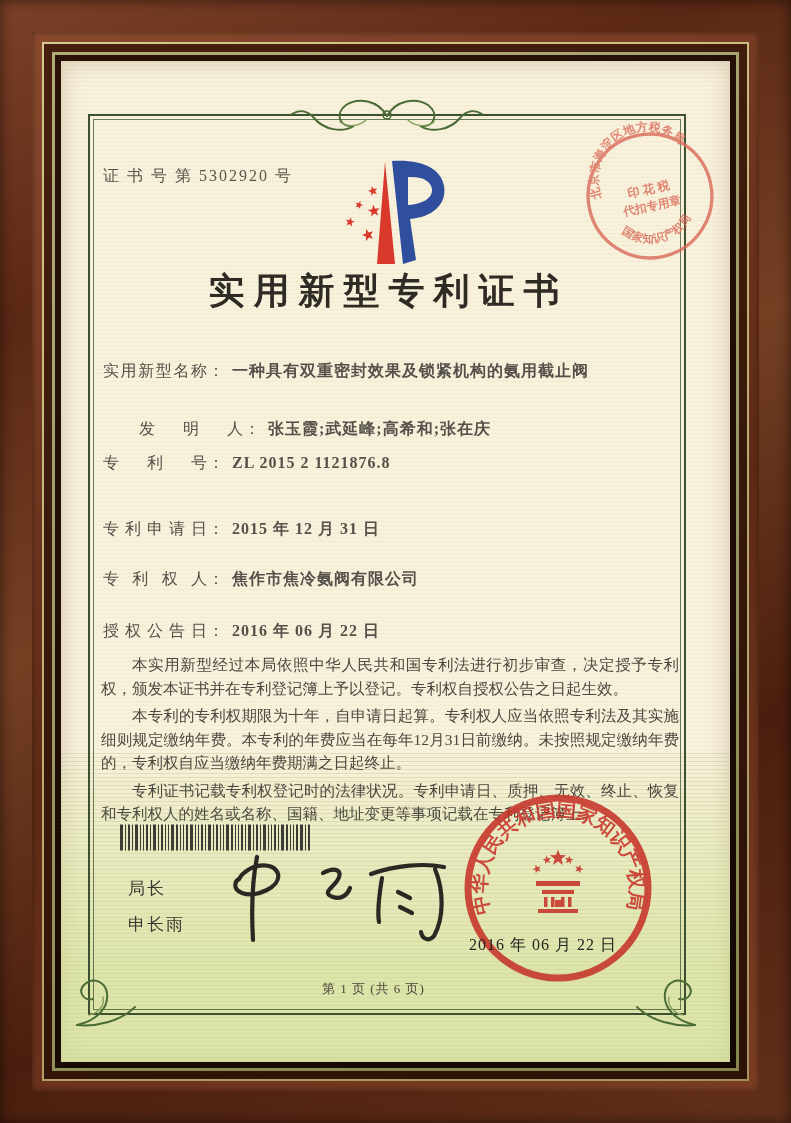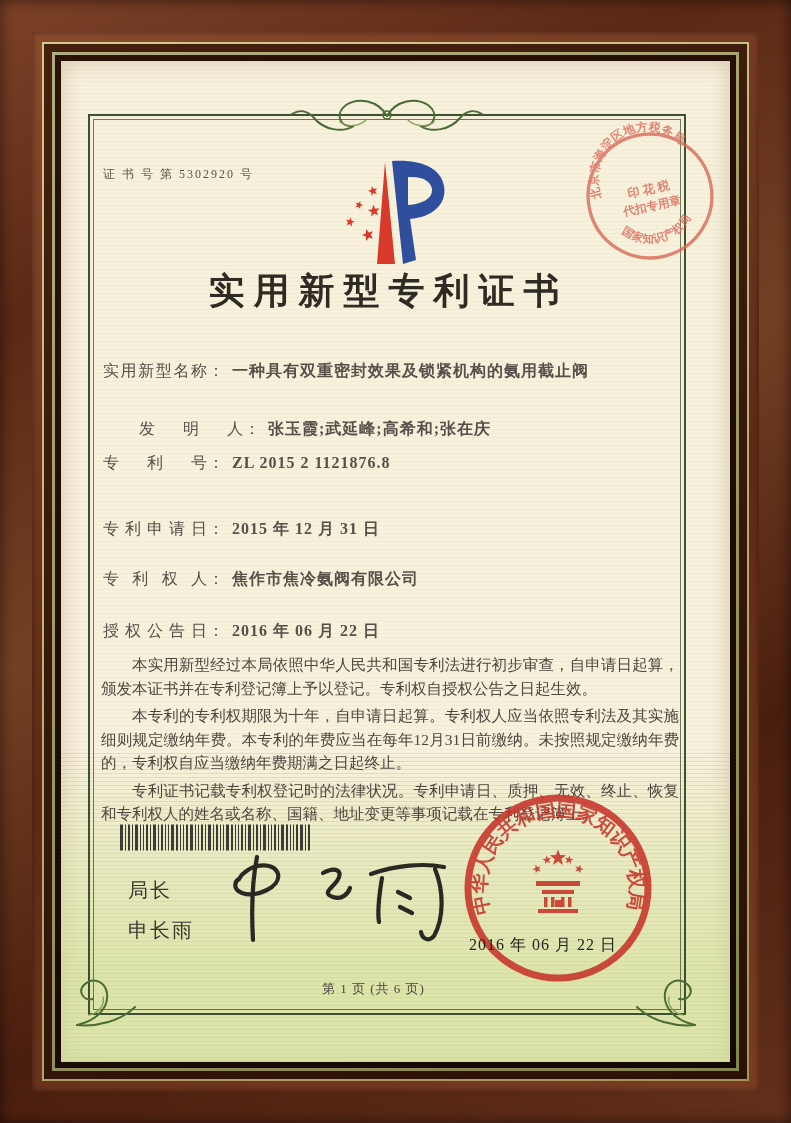--- a/index.html
+++ b/index.html
@@ -33,36 +33,36 @@
         linear-gradient(to bottom,rgba(212,226,156,0) 0%,rgba(209,223,148,.34) 30%,rgba(203,220,138,.6) 72%,rgba(206,222,144,.66) 100%),
         repeating-linear-gradient(0deg,rgba(128,158,58,.16) 0 1px,transparent 1px 4px);}
   .cert-border{position:absolute;top:53px;right:44px;bottom:47px;left:27px;
       border:2px solid var(--border-green);z-index:1;pointer-events:none;}
   .cert-border::after{content:"";position:absolute;inset:3px;border:1px solid rgba(61,81,50,.75);}
   
   .orn-top{position:absolute;top:31px;left:326px;transform:translateX(-50%);z-index:2;}
   .orn-bl{position:absolute;left:8px;top:898px;z-index:2;}
   .orn-br{position:absolute;left:568px;top:898px;z-index:2;transform:scaleX(-1);}
   
-  .cert-no{position:absolute;left:42px;top:105px;z-index:2;font-size:12px;letter-spacing:2px;color:#5a554b;}
+  .cert-no{position:absolute;left:42px;top:105px;z-index:2;font-size:16px;letter-spacing:2px;color:#5a554b;}
   .logo{position:absolute;left:268px;top:86px;z-index:2;}
   .tax-stamp{position:absolute;left:514px;top:60px;z-index:3;transform:rotate(-12deg);opacity:.8;}
   .title{position:absolute;left:0;right:14px;top:206px;z-index:2;text-align:center;
       font-size:36px;font-weight:bold;letter-spacing:9px;color:#2e2a24;}
   .fields{position:absolute;left:42px;top:300px;right:40px;z-index:2;}
   .f-row{position:absolute;left:0;right:0;white-space:nowrap;font-size:16px;color:#55504a;}
   .f-label{display:inline-block;width:104px;text-align:justify;text-align-last:justify;vertical-align:bottom;}
   .f-colon{margin:0 8px 0 1px;}
   .f-value{letter-spacing:1px;font-weight:bold;}
   .r0{top:0;} .r1{top:58px;margin-left:36px;} .r2{top:92px;} .r3{top:158px;} .r4{top:208px;} .r5{top:260px;}
   .paras{position:absolute;left:40px;top:592px;width:578px;z-index:2;
       font-size:15.5px;line-height:23.5px;color:var(--ink);text-align:justify;}
   .paras p{text-indent:2em;margin-bottom:4px;}
   .barcode{position:absolute;left:59px;top:763px;z-index:2;}
-  .signer{position:absolute;left:67px;top:816px;z-index:2;font-size:20px;color:#3b372f;letter-spacing:2px;}
+  .signer{position:absolute;left:67px;top:816px;z-index:2;font-size:17px;color:#3b372f;letter-spacing:2px;}
   .signer .line2{margin-top:13px;}
   .signature{position:absolute;left:134px;top:782px;z-index:2;}
   .seal{position:absolute;left:397px;top:727px;z-index:3;opacity:.88;}
   .seal-date{position:absolute;left:408px;top:874px;z-index:4;font-size:16px;color:#262420;letter-spacing:1px;white-space:nowrap;}
   .footer{position:absolute;left:0;right:44px;top:919px;z-index:2;text-align:center;font-size:13px;color:#4a463e;letter-spacing:1px;}
   svg text{font-family:"Liberation Serif","DejaVu Serif",serif;}
 </style>
 </head>
 <body>
 
@@ -153,21 +153,21 @@
           </div>
           <div class="f-row r4">
             <span class="f-label">专 利 权 人</span><span class="f-colon">：</span><span class="f-value">焦作市焦冷氨阀有限公司</span>
           </div>
           <div class="f-row r5">
             <span class="f-label">授权公告日</span><span class="f-colon">：</span><span class="f-value">2016 年 06 月 22 日</span>
           </div>
         </div>
 
         <div class="paras">
-          <p>本实用新型经过本局依照中华人民共和国专利法进行初步审查，自申请日起算，颁发本证书并在专利登记簿上予以登记。专利权自授权公告之日起生效。</p>
+          <p>本实用新型经过本局依照中华人民共和国专利法进行初步审查，决定授予专利权，颁发本证书并在专利登记簿上予以登记。专利权自授权公告之日起生效。</p>
           <p>本专利的专利权期限为十年，自申请日起算。专利权人应当依照专利法及其实施细则规定缴纳年费。本专利的年费应当在每年12月31日前缴纳。未按照规定缴纳年费的，专利权自应当缴纳年费期满之日起终止。</p>
           <p>专利证书记载专利权登记时的法律状况。专利申请日、质押、无效、终止、恢复和专利权人的姓名或名称、国籍、地址变更等事项记载在专利登记簿上。</p>
         </div>
 
         <svg class="barcode" width="192" height="27" viewBox="0 0 192 26">
           <path fill="#3b3b38" d="M0 0h3v26h-3z M5 0h1v26h-1z M8 0h2v26h-2z M12 0h1v26h-1z M15 0h3v26h-3z M20 0h1v26h-1z M23 0h1v26h-1z M26 0h2v26h-2z M30 0h1v26h-1z M33 0h3v26h-3z M38 0h1v26h-1z M41 0h2v26h-2z M45 0h1v26h-1z M48 0h1v26h-1z M51 0h3v26h-3z M56 0h2v26h-2z M60 0h1v26h-1z M63 0h1v26h-1z M66 0h2v26h-2z M70 0h3v26h-3z M75 0h1v26h-1z M78 0h1v26h-1z M81 0h2v26h-2z M85 0h1v26h-1z M88 0h3v26h-3z M93 0h1v26h-1z M96 0h2v26h-2z M100 0h1v26h-1z M103 0h1v26h-1z M106 0h3v26h-3z M111 0h2v26h-2z M115 0h1v26h-1z M118 0h1v26h-1z M121 0h2v26h-2z M125 0h1v26h-1z M128 0h3v26h-3z M133 0h1v26h-1z M136 0h2v26h-2z M140 0h1v26h-1z M143 0h3v26h-3z M148 0h1v26h-1z M151 0h1v26h-1z M154 0h2v26h-2z M158 0h1v26h-1z M161 0h3v26h-3z M166 0h2v26h-2z M170 0h1v26h-1z M173 0h1v26h-1z M176 0h2v26h-2z M180 0h3v26h-3z M185 0h1v26h-1z M188 0h2v26h-2z"></path>
         </svg>
 
         <div class="signer">
           <div>局长</div>

